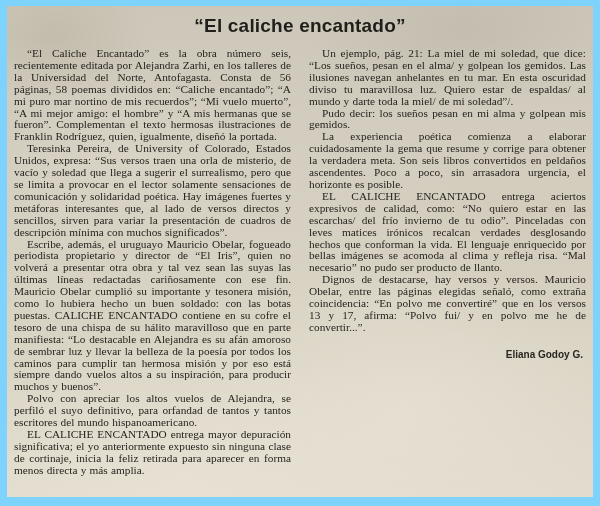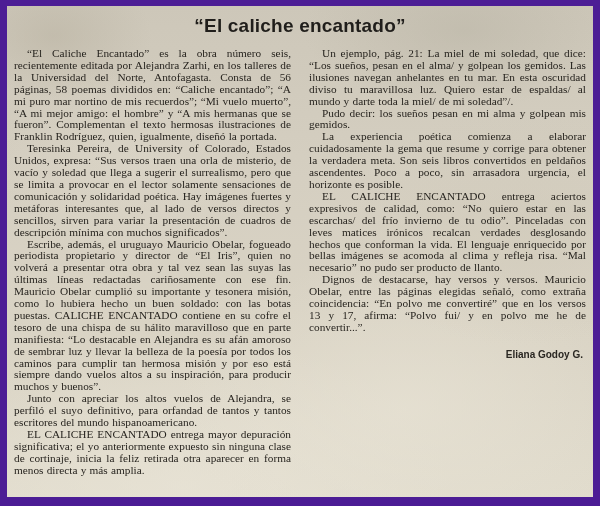--- a/index.html
+++ b/index.html
@@ -6,21 +6,21 @@
     margin: 0;
     padding: 0;
     width: 600px;
     height: 506px;
     overflow: hidden;
     background: #fdfcfa;
   }
   .page {
     position: absolute;
     inset: 0;
-    background: #4c1d95;
+    background: #7dd3fc;
   }
   .paper {
     position: absolute;
     left: 7px;
     top: 6px;
     right: 7px;
     bottom: 9px;
     box-sizing: border-box;
     padding: 7px 4px 4px 4px;
     background-color: #d6d0c2;
@@ -78,22 +78,22 @@
   <div class="paper">
 
     <h1 class="title">“El caliche encantado”</h1>
 
     <div class="columns">
 
       <div class="col">
         <p class="para">“El Caliche Encantado” es la obra número seis, recientemente editada por Alejandra Zarhi, en los talleres de la Universidad del Norte, Antofagasta. Consta de 56 páginas, 58 poemas divididos en: “Caliche encantado”; “A mi puro mar nortino de mis recuerdos”; “Mi vuelo muerto”, “A mi mejor amigo: el hombre” y “A mis hermanas que se fueron”. Complementan el texto hermosas ilustraciones de Franklin Rodríguez, quien, igualmente, diseñó la portada.</p>
         <p class="para">Teresinka Pereira, de University of Colorado, Estados Unidos, expresa: “Sus versos traen una orla de misterio, de vacío y soledad que llega a sugerir el surrealismo, pero que se limita a provocar en el lector solamente sensaciones de comunicación y solidaridad poética. Hay imágenes fuertes y metáforas interesantes que, al lado de versos directos y sencillos, sirven para variar la presentación de cuadros de descripción mínima con muchos significados”.</p>
         <p class="para">Escribe, además, el uruguayo Mauricio Obelar, fogueado periodista propietario y director de “El Iris”, quien no volverá a presentar otra obra y tal vez sean las suyas las últimas líneas redactadas cariñosamente con ese fin. Mauricio Obelar cumplió su importante y tesonera misión, como lo hubiera hecho un buen soldado: con las botas puestas. CALICHE ENCANTADO contiene en su cofre el tesoro de una chispa de su hálito maravilloso que en parte manifiesta: “Lo destacable en Alejandra es su afán amoroso de sembrar luz y llevar la belleza de la poesía por todos los caminos para cumplir tan hermosa misión y por eso está siempre dando vuelos altos a su inspiración, para producir muchos y buenos”.</p>
-        <p class="para">Junto con apreciar los altos vuelos de Alejandra, se perfiló el suyo definitivo, para orfandad de tantos y tantos escritores del mundo hispanoamericano.</p>
-        <p class="para">EL CALICHE ENCANTADO entrega mayor depuración significativa; el yo anteriormente expuesto sin ninguna clase de cortinaje, inicia la feliz retirada otra aparecer en forma menos directa y más amplia.</p>
+        <p class="para">Polvo con apreciar los altos vuelos de Alejandra, se perfiló el suyo definitivo, para orfandad de tantos y tantos escritores del mundo hispanoamericano.</p>
+        <p class="para">EL CALICHE ENCANTADO entrega mayor depuración significativa; el yo anteriormente expuesto sin ninguna clase de cortinaje, inicia la feliz retirada para aparecer en forma menos directa y más amplia.</p>
       </div>
 
       <div class="col">
         <p class="para">Un ejemplo, pág. 21: La miel de mi soledad, que dice: “Los sueños, pesan en el alma/ y golpean los gemidos. Las ilusiones navegan anhelantes en tu mar. En esta oscuridad diviso tu maravillosa luz. Quiero estar de espaldas/ al mundo y darte toda la miel/ de mi soledad”/.</p>
         <p class="para">Pudo decir: los sueños pesan en mi alma y golpean mis gemidos.</p>
         <p class="para">La experiencia poética comienza a elaborar cuidadosamente la gema que resume y corrige para obtener la verdadera meta. Son seis libros convertidos en peldaños ascendentes. Poco a poco, sin arrasadora urgencia, el horizonte es posible.</p>
         <p class="para">EL CALICHE ENCANTADO entrega aciertos expresivos de calidad, como: “No quiero estar en las escarchas/ del frío invierno de tu odio”. Pinceladas con leves matices irónicos recalcan verdades desglosando hechos que conforman la vida. El lenguaje enriquecido por bellas imágenes se acomoda al clima y refleja risa. “Mal necesario” no pudo ser producto de llanto.</p>
         <p class="para">Dignos de destacarse, hay versos y versos. Mauricio Obelar, entre las páginas elegidas señaló, como extraña coincidencia: “En polvo me convertiré” que en los versos 13 y 17, afirma: “Polvo fui/ y en polvo me he de convertir...”.</p>
 
         <div class="byline">Eliana Godoy G.</div>

